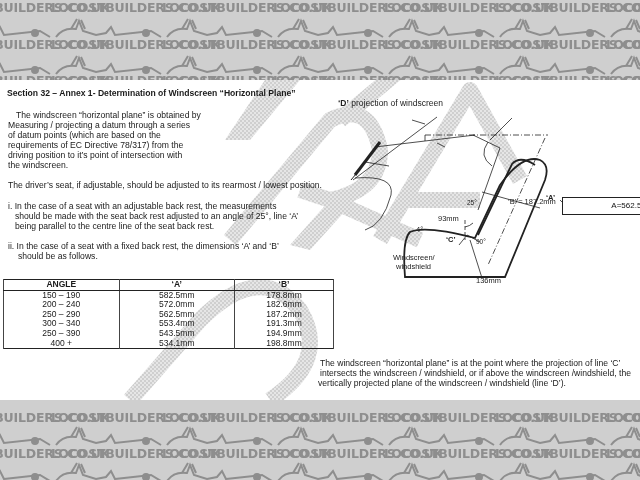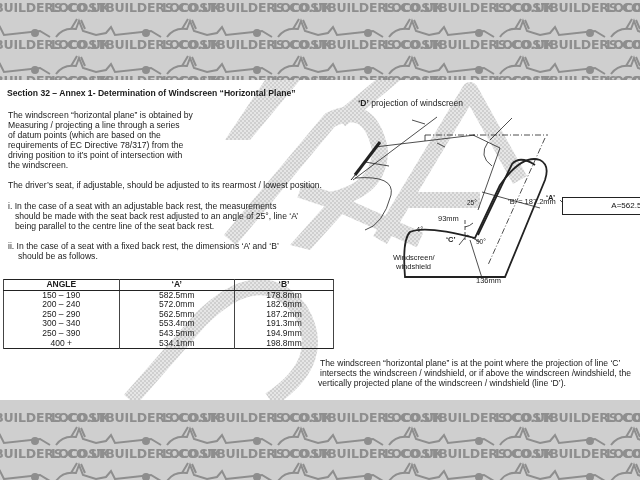--- a/index.html
+++ b/index.html
@@ -79,22 +79,22 @@
       <path d="M340 40 L400 -10 M380 160 L470 10 L520 100 M405 120 L480 120"></path>
     </g>
     <g fill="url(#hatch)">
       <polygon points="265,0 300,0 250,60 225,60"></polygon>
       <polygon points="330,120 355,120 310,170 290,165"></polygon>
     </g>
   </svg>
 
   <div class="t h" style="left:7px; top:8px;">Section 32 – Annex 1- Determination of Windscreen “Horizontal Plane”</div>
 
-  <div class="t" style="left:8px; top:30px;text-align:center;">The windscreen “horizontal plane” is obtained by</div>
-  <div class="t" style="left:8px; top:40px;">Measuring / projecting a line through a series</div>
+  <div class="t" style="left:16px; top:30px;text-align:center;">The windscreen “horizontal plane” is obtained by</div>
+  <div class="t" style="left:8px; top:40px;">Measuring / projecting a datum through a series</div>
   <div class="t" style="left:8px; top:50px;">of datum points (which are based on the</div>
   <div class="t" style="left:8px; top:60px;">requirements of EC Directive 78/317) from the</div>
   <div class="t" style="left:8px; top:70px;">driving position to it’s point of intersection with</div>
   <div class="t" style="left:8px; top:80px;">the windscreen.</div>
 
   <div class="t" style="left:8px; top:100px;">The driver’s seat, if adjustable, should be adjusted to its rearmost / lowest position.</div>
 
   <div class="t" style="left:8px; top:121px;">i. In the case of a seat with an adjustable back rest, the measurements</div>
   <div class="t" style="left:15px; top:131px;">should be made with the seat back rest adjusted to an angle of 25°, line ‘A’</div>
   <div class="t" style="left:15px; top:141px;">being parallel to the centre line of the seat back rest.</div>
@@ -178,21 +178,21 @@
       <path d="M568 128 L560 120"></path>
 
       <path d="M465 140 L465 160" stroke-dasharray="4,2"></path>
       <path d="M465 147 Q470 146 473 143"></path>
 
       <path d="M459 165 L467 155 L480 162"></path>
       <path d="M470 160 L482 198"></path>
     </g>
   </svg>
 
-  <div class="dlabel" style="left:358px; top:18px; font-size:8.5px;"><b>‘D’</b><span> projection of windscreen</span></div>
+  <div class="dlabel" style="left:338px; top:18px; font-size:8.5px;"><b>‘D’</b><span> projection of windscreen</span></div>
   <div class="dlabel" style="left:508px; top:73px;margin-top:44px;">‘B’ = 187.2mm</div>
   <div class="dlabel" style="left:416px; top:145px;">4°</div>
   <div class="dlabel" style="left:446px; top:155px; font-weight:bold;">‘C’</div>
   <div class="dlabel" style="left:476px; top:158px; font-size:6.5px;">90°</div>
   <div class="dlabel" style="left:393px; top:173px;">Windscreen/</div>
   <div class="dlabel" style="left:396px; top:182px;">windshield</div>
   <div class="dlabel" style="left:546px; top:113px; font-weight:bold;">‘A’</div>
   <div class="abox">A=562.5mm</div>
   <div class="dlabel" style="left:467px; top:119px; font-size:6.5px;">25°</div>
   <div class="dlabel" style="left:438px; top:134px;">93mm</div>

